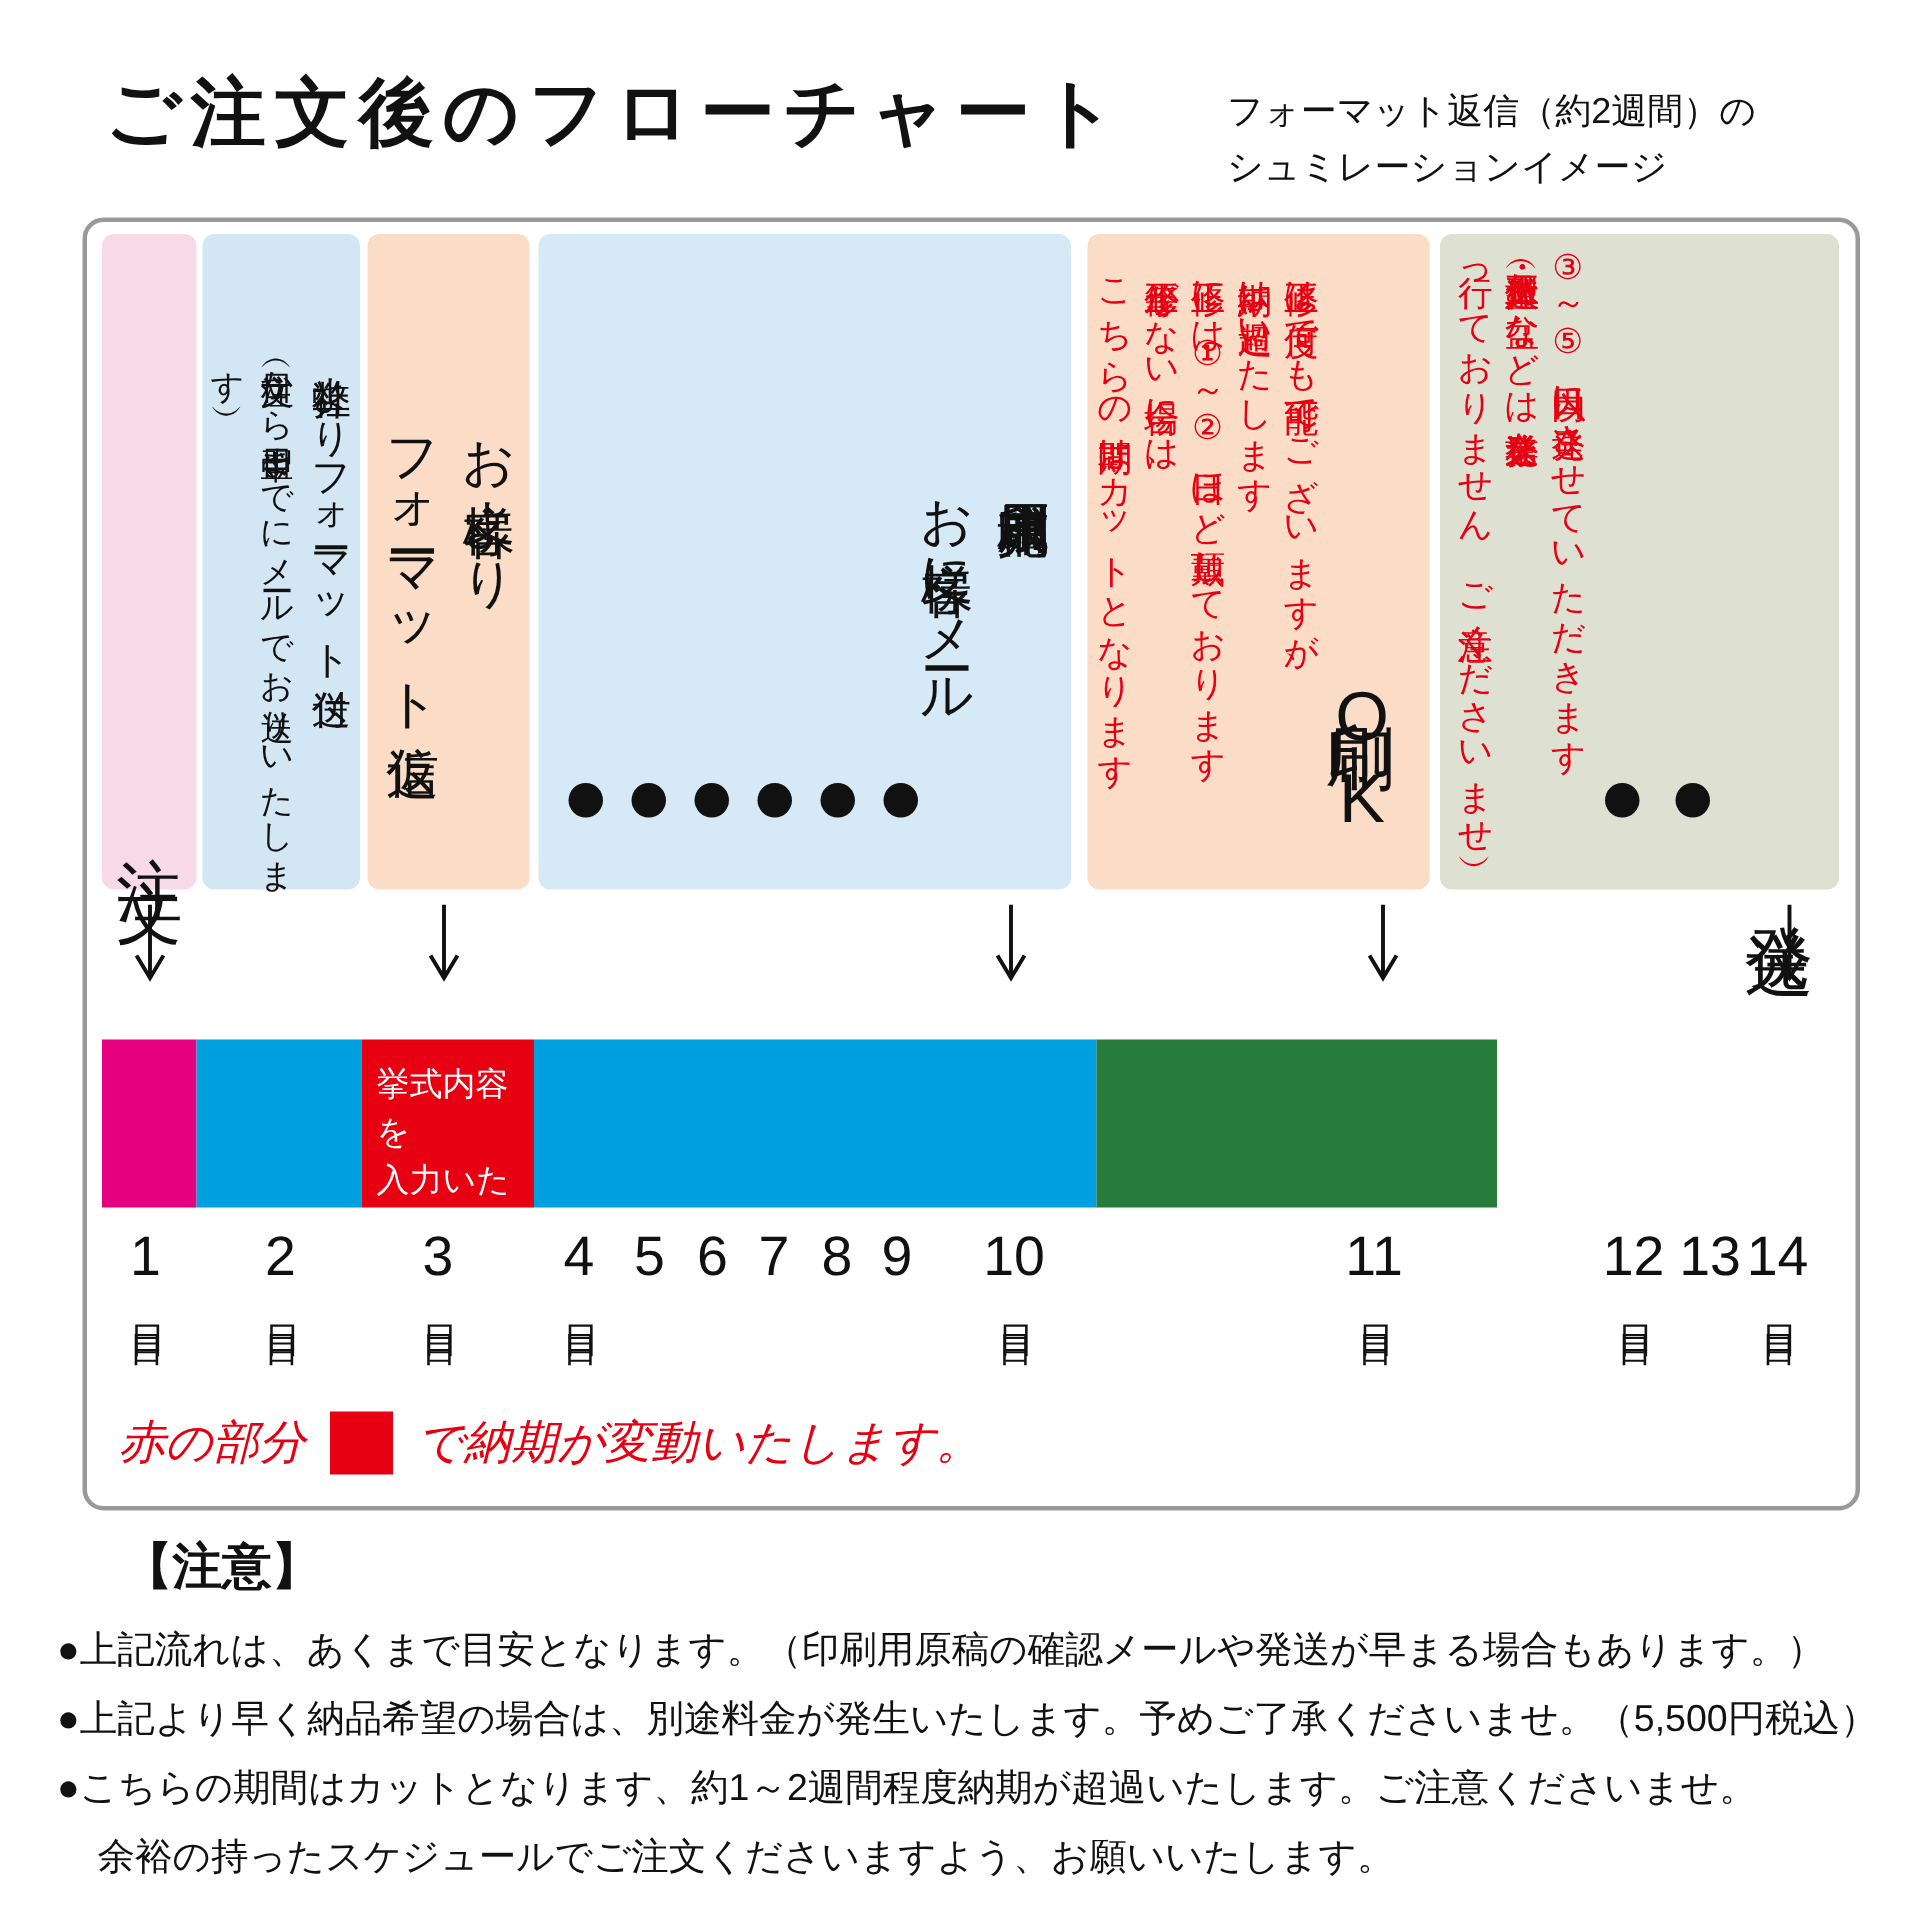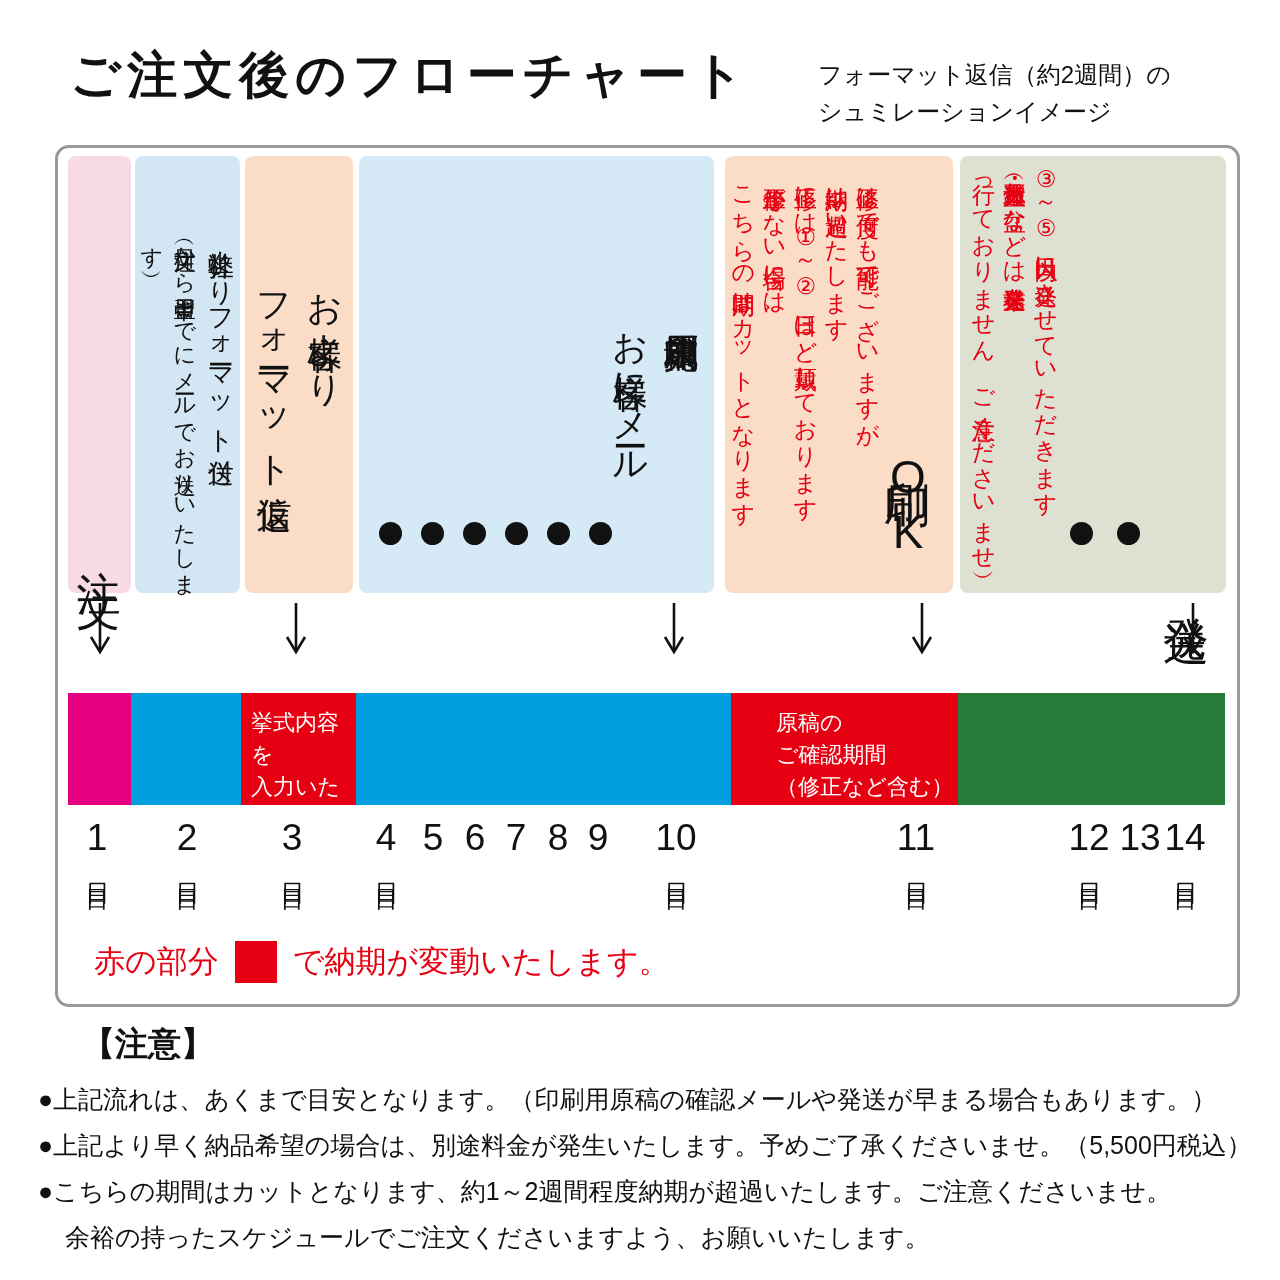--- a/index.html
+++ b/index.html
@@ -49,21 +49,21 @@
   .seg3{width:115px;background:#E60012;padding-left:10px;box-sizing:border-box;}
   .seg4{width:375px;background:#009FE0;}
   .seg5{width:227px;background:#E60012;padding-left:45px;box-sizing:border-box;}
   .seg6{width:267px;background:#277B3B;}
   
   .day{position:absolute;top:668px;transform:translateX(-50%);text-align:center;}
   .day .num{font-size:37px;display:block;line-height:1.2;}
   .day .unit{margin-top:4px;writing-mode:vertical-rl;text-orientation:upright;
     font-size:24px;line-height:1.2;letter-spacing:6px;display:inline-block;}
   
-  .legend{position:absolute;left:36px;top:793px;font-size:31px;color:#E60012;display:flex;align-items:flex-start;}
+  .legend{position:absolute;left:21px;top:793px;font-size:31px;color:#E60012;display:flex;align-items:flex-start;font-style:italic;}
   .legend .sq{display:inline-block;width:42px;height:42px;background:#E60012;margin:0 16px;}
   
   .notice{position:absolute;left:38px;top:1022px;width:1210px;font-size:25px;}
   .notice .heading{font-size:33px;font-weight:bold;margin-bottom:16px;margin-left:44px;}
   .notice .item{margin-bottom:13px;white-space:nowrap;}
   .notice .red{color:#E60012;}
   .notice .indent{padding-left:27px;}
 </style>
 </head>
 <body>
@@ -158,27 +158,20 @@
     <div class="seg seg1"></div>
     <div class="seg seg2"></div>
     <div class="seg seg3">
       <div class="seg-text">
         <div>挙式内容を</div>
         <div>入力いただく</div>
         <div>期間</div>
       </div>
     </div>
     <div class="seg seg4"></div>
-    <div class="seg seg5">
-      <div class="seg-text">
-        <div>原稿の</div>
-        <div>ご確認期間</div>
-        <div>（修正など含む）</div>
-      </div>
-    </div>
     <div class="seg seg6"></div>
   </div>
 
   <div class="day" style="left:39px"><span class="num">1</span><span class="unit">日目</span></div>
   <div class="day" style="left:129px"><span class="num">2</span><span class="unit">日目</span></div>
   <div class="day" style="left:234px"><span class="num">3</span><span class="unit">日目</span></div>
   <div class="day" style="left:328px"><span class="num">4</span><span class="unit">日目</span></div>
   <div class="day" style="left:375px"><span class="num">5</span><span class="unit"></span></div>
   <div class="day" style="left:417px"><span class="num">6</span><span class="unit"></span></div>
   <div class="day" style="left:458px"><span class="num">7</span><span class="unit"></span></div>

